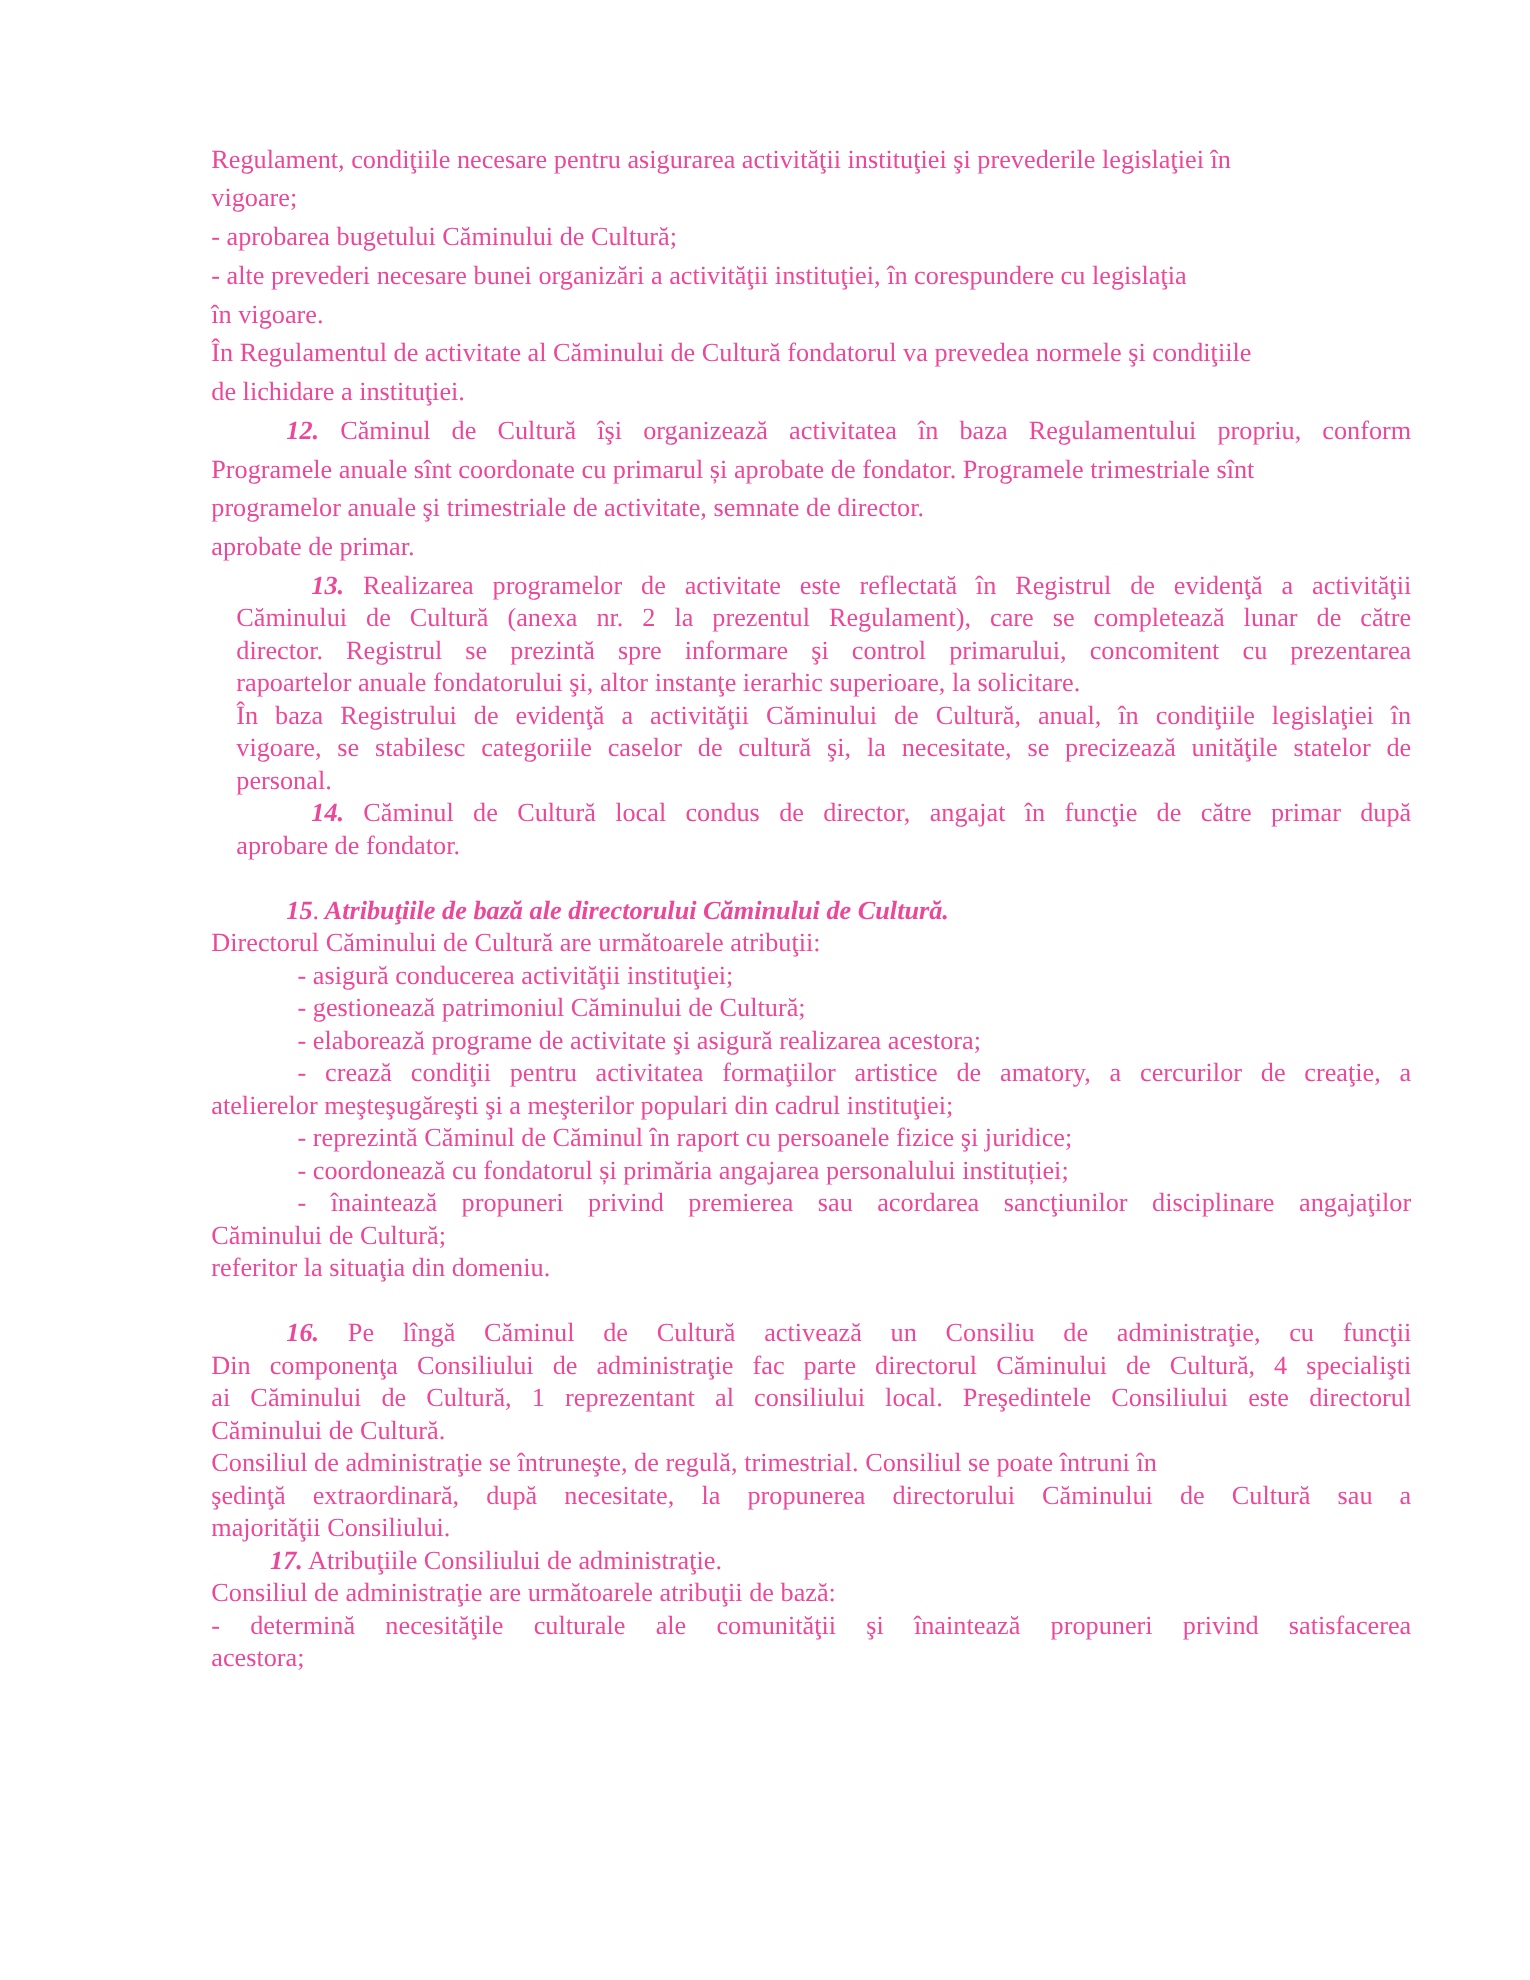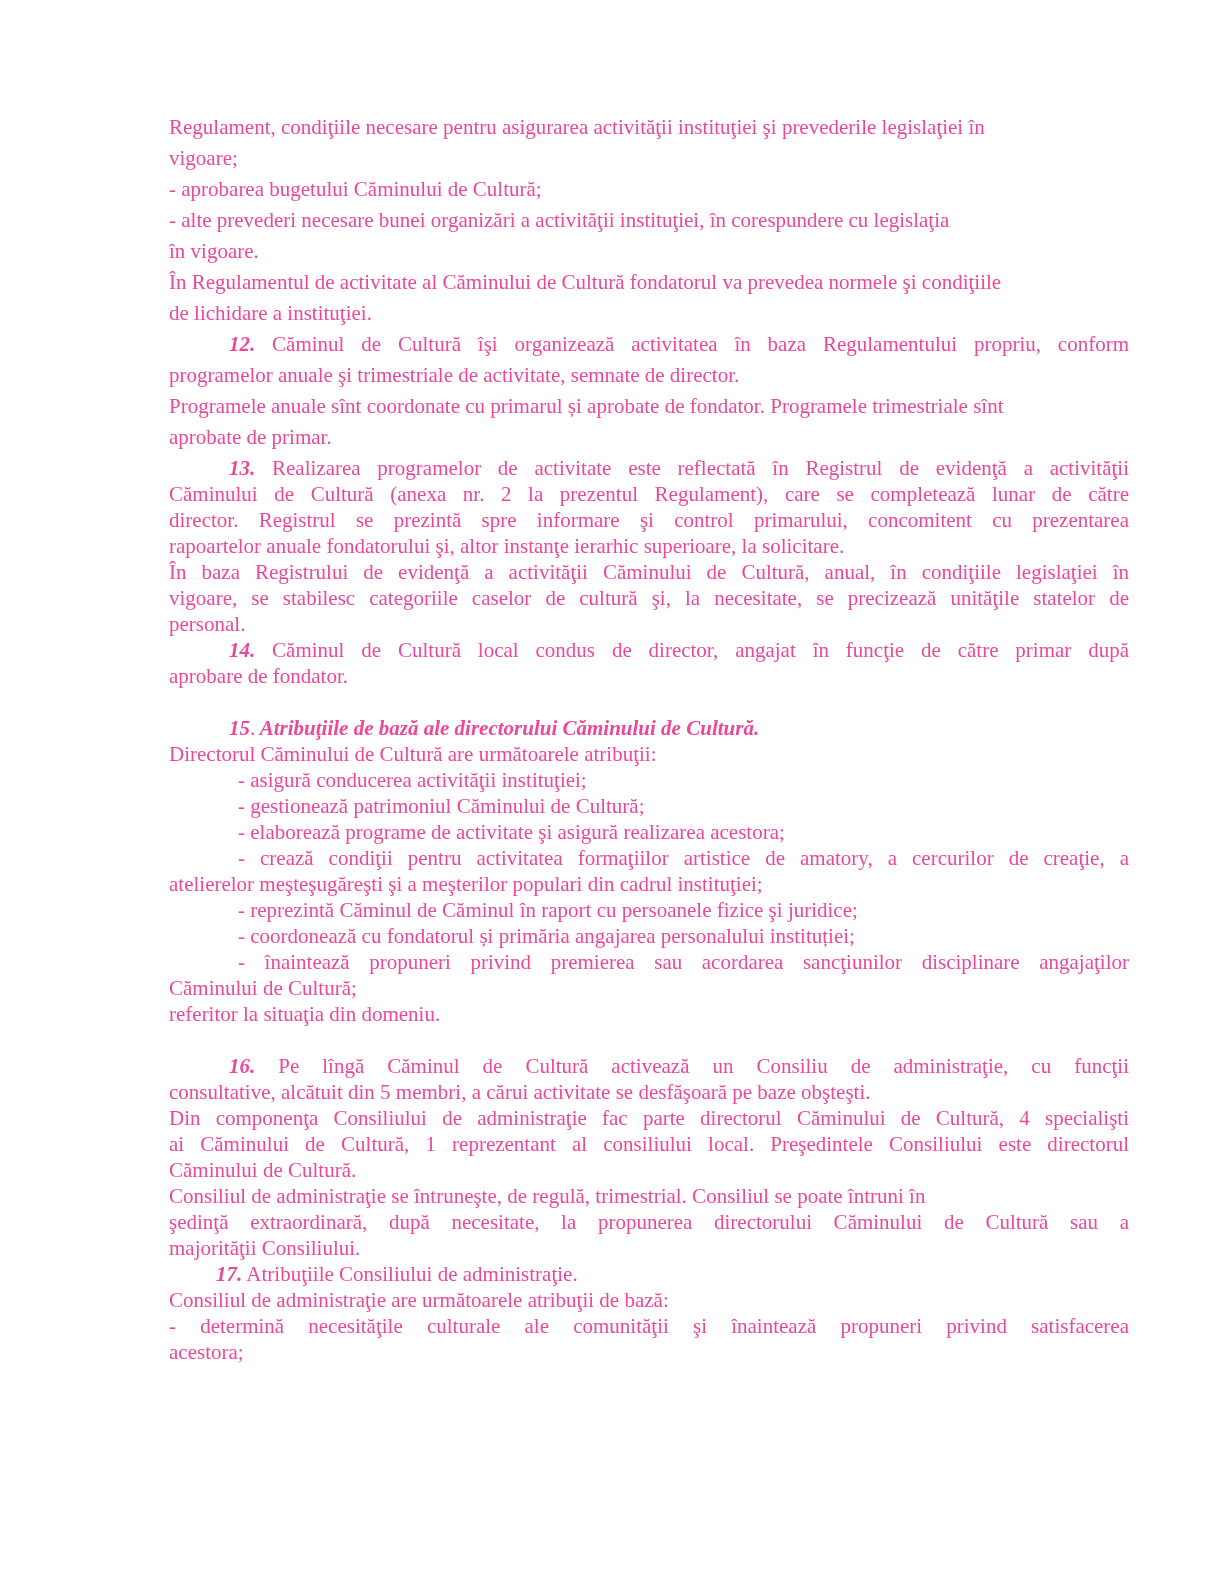--- a/index.html
+++ b/index.html
@@ -27,26 +27,26 @@
     <span class="line">vigoare;</span>
     <span class="line">- aprobarea bugetului Căminului de Cultură;</span>
     <span class="line">- alte prevederi necesare bunei organizări a activităţii instituţiei, în corespundere cu legislaţia</span>
     <span class="line">în vigoare.</span>
     <span class="line">În Regulamentul de activitate al Căminului de Cultură fondatorul va prevedea normele şi condiţiile</span>
     <span class="line">de lichidare a instituţiei.</span>
   </div>
 
   <div>
     <span class="just indent"><span class="bi">12.</span><span> Căminul de Cultură îşi organizează activitatea în baza Regulamentului propriu,  conform</span></span>
+    <span class="line">Programele anuale sînt coordonate cu primarul și aprobate de fondator. Programele trimestriale sînt</span>
     <span class="line">programelor anuale şi trimestriale de activitate, semnate de director.</span>
-    <span class="line">Programele anuale sînt coordonate cu primarul și aprobate de fondator. Programele trimestriale sînt</span>
     <span class="line">aprobate de primar.</span>
   </div>
 
-  <div class="tight" style="margin-top:2px;">
+  <div class="tight" style="margin-top:2px;margin-left:20px;">
     <span class="just indent"><span class="bi">13.</span><span> Realizarea programelor de activitate este reflectată în Registrul de evidenţă a activităţii</span></span>
     <span class="just">Căminului de Cultură (anexa nr. 2 la prezentul Regulament), care se completează lunar de către</span>
     <span class="just">director. Registrul se prezintă spre informare şi control primarului, concomitent cu prezentarea</span>
     <span class="line">rapoartelor anuale fondatorului şi, altor instanţe ierarhic superioare, la solicitare.</span>
     <span class="just">În baza Registrului de evidenţă a activităţii Căminului de Cultură, anual, în condiţiile legislaţiei în</span>
     <span class="just">vigoare, se stabilesc categoriile caselor de cultură şi, la necesitate, se precizează unităţile statelor de</span>
     <span class="line">personal.</span>
     <span class="just indent"><span class="bi">14.</span><span> Căminul de Cultură local condus de director, angajat în funcţie de către primar după</span></span>
     <span class="line">aprobare de fondator.</span>
   </div>
@@ -65,21 +65,20 @@
     <span class="line indent2">- coordonează cu fondatorul și primăria angajarea  personalului instituției;</span>
     <span class="just indent2">- înaintează propuneri privind premierea sau acordarea sancţiunilor disciplinare angajaţilor</span>
     <span class="line">Căminului de Cultură;</span>
     <span class="line">referitor la situaţia din domeniu.</span>
   </div>
 
   <div class="gap"></div>
 
   <div class="tight">
     <span class="just indent"><span class="bi">16.</span><span> Pe lîngă Căminul de Cultură activează un Consiliu de administraţie, cu funcţii</span></span>
-    <span class="line">consultative, alcătuit din 5 membri, a cărui activitate se desfăşoară pe baze obşteşti.</span>
     <span class="just">Din componenţa Consiliului de administraţie fac parte directorul Căminului de Cultură, 4 specialişti</span>
     <span class="just">ai Căminului de Cultură, 1 reprezentant al consiliului local. Preşedintele Consiliului este directorul</span>
     <span class="line">Căminului de Cultură.</span>
     <span class="line">Consiliul de administraţie se întruneşte, de regulă, trimestrial. Consiliul se poate întruni în</span>
     <span class="just">şedinţă extraordinară, după necesitate, la propunerea directorului Căminului de Cultură sau a</span>
     <span class="line">majorităţii Consiliului.</span>
   </div>
 
   <div class="tight">
     <span class="line" style="padding-left:47px;"><span class="bi">17.</span><span> Atribuţiile Consiliului de administraţie.</span></span>

